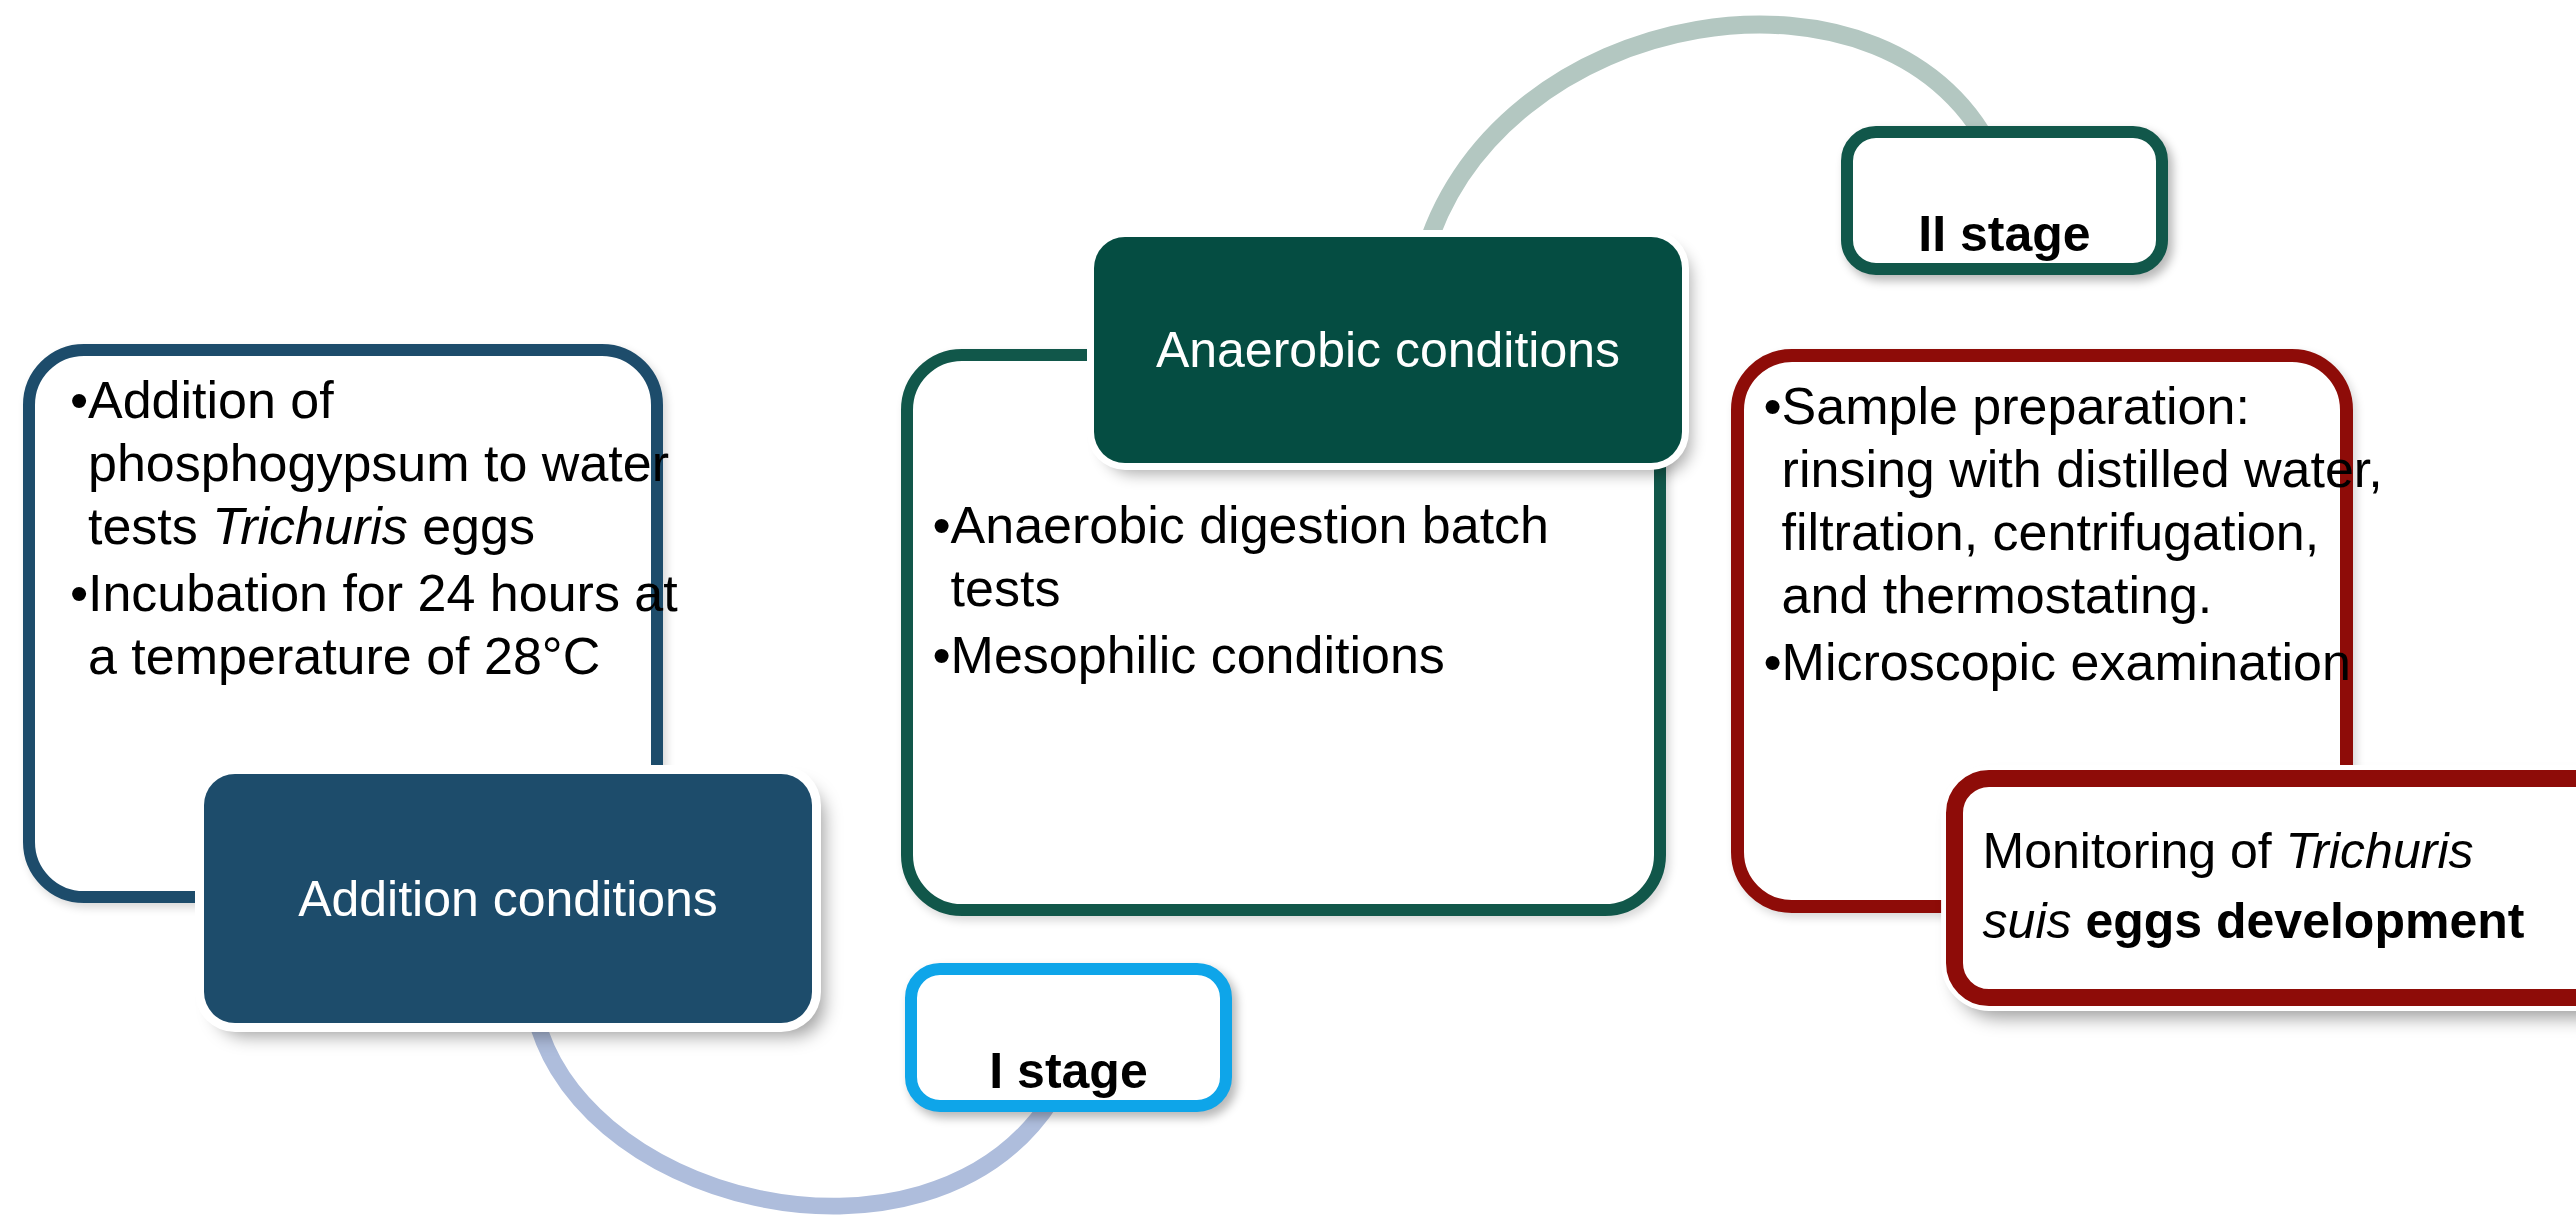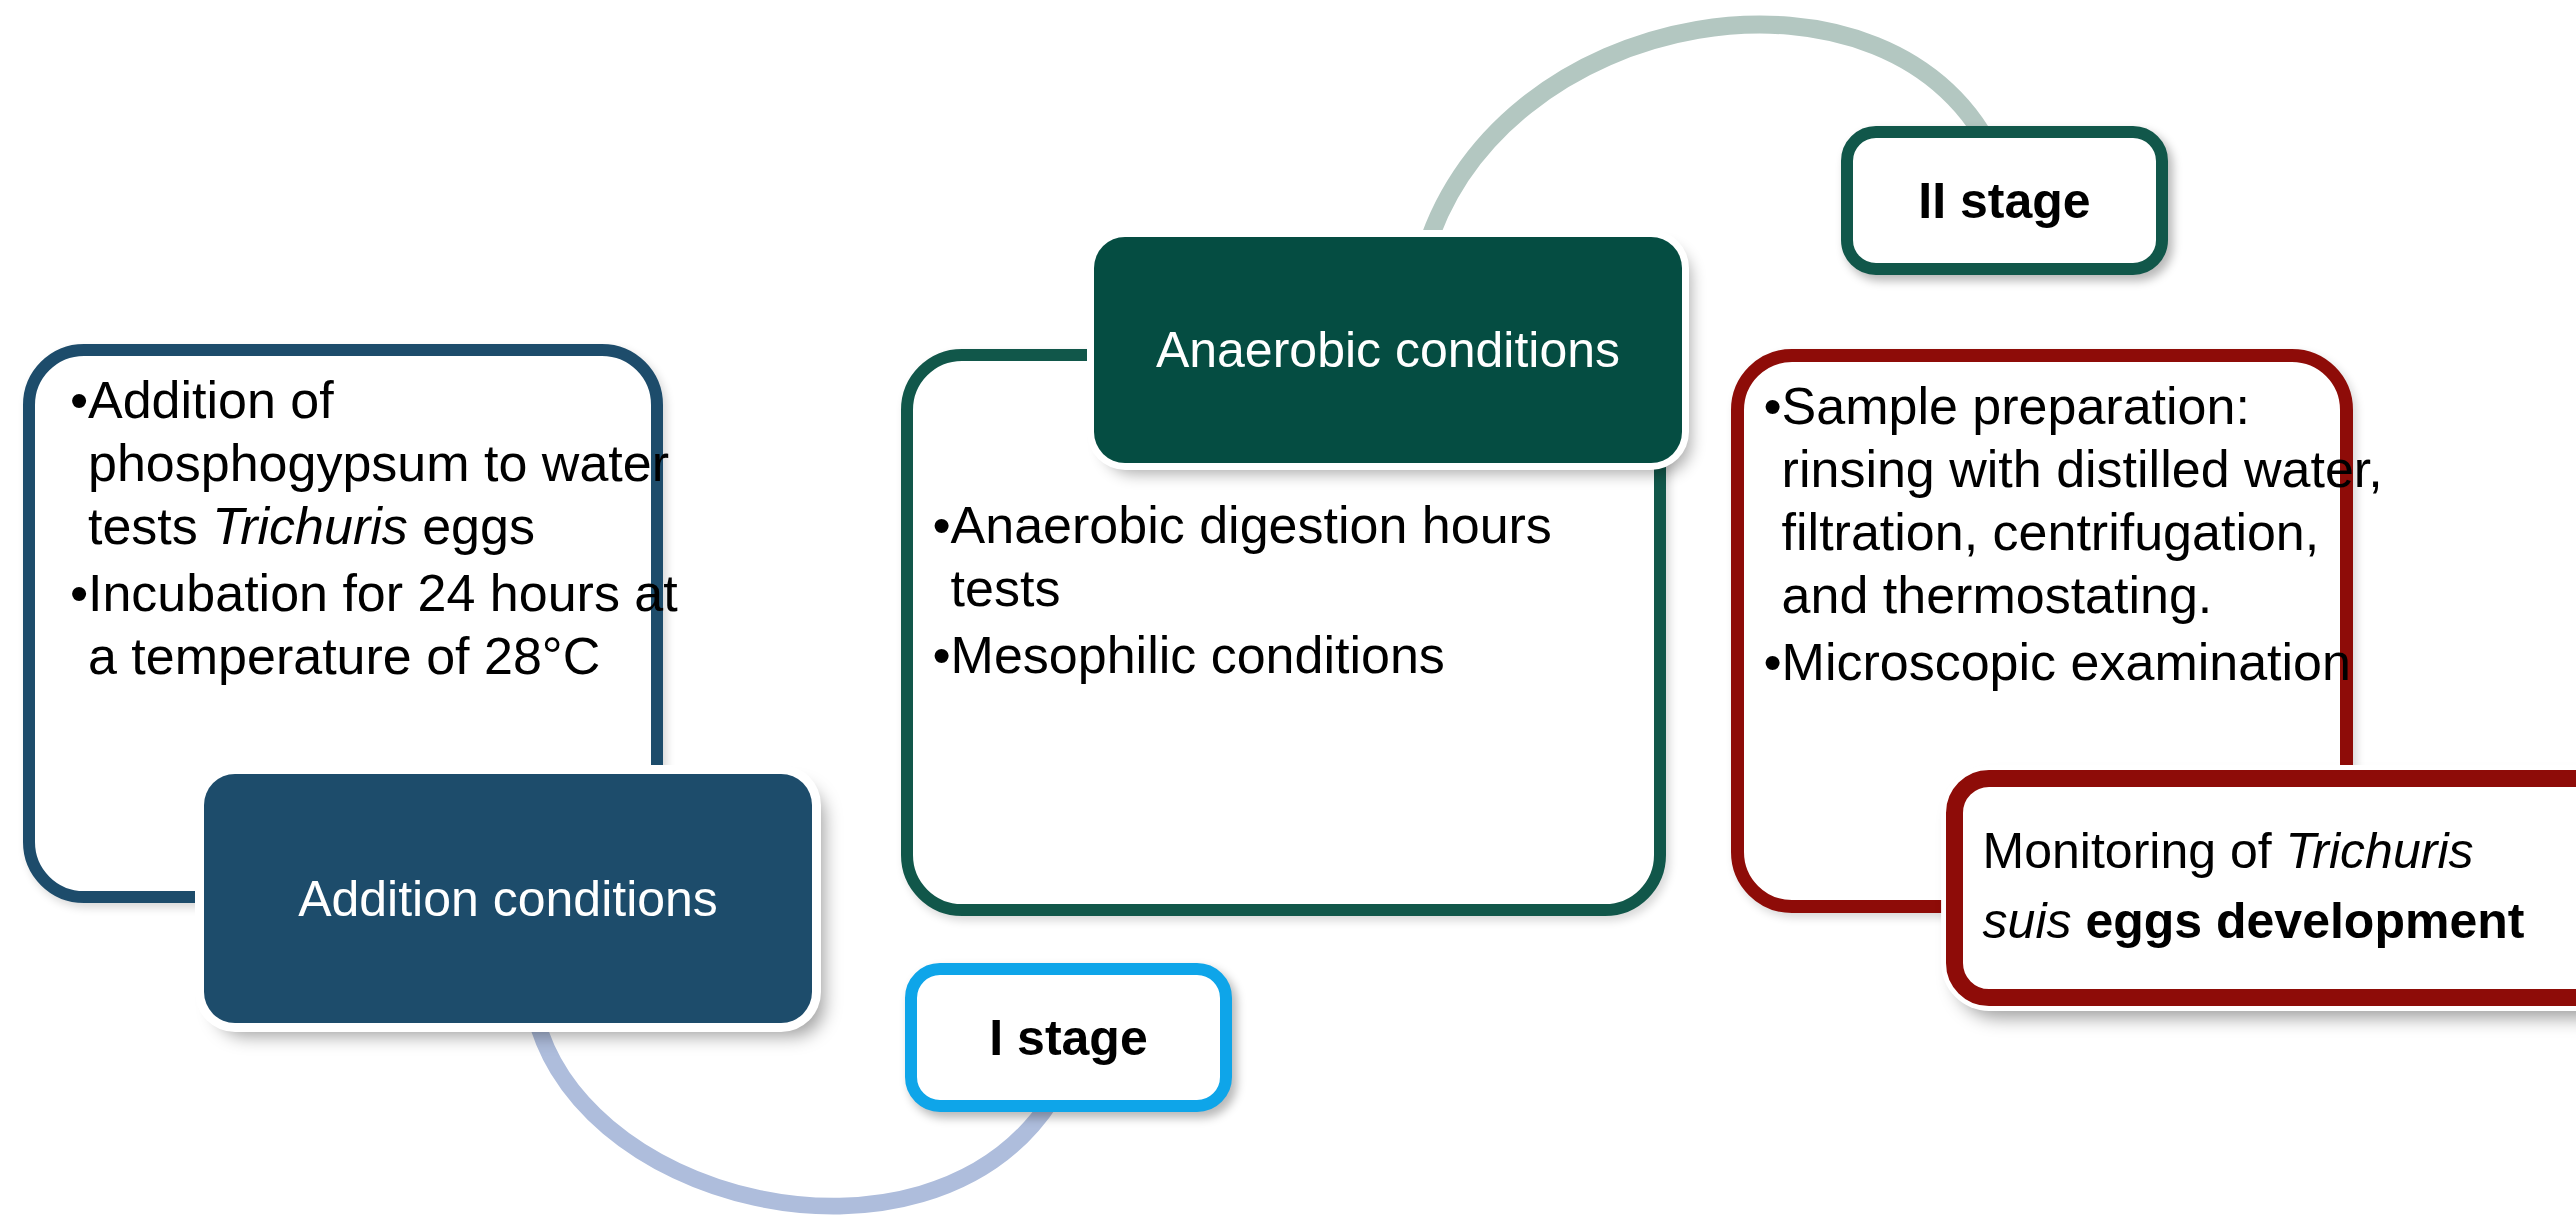--- a/index.html
+++ b/index.html
@@ -41,21 +41,21 @@
     box-shadow:0 0 0 9px #ffffff, 11.2px 12.6px 18px rgba(0,0,0,0.38);
   }
   #anaerobic-header {
     left:1094px; top:237px; width:588px; height:226px; background:#054D42;
     box-shadow:0 0 0 7px #ffffff, 9px 10.5px 15.4px rgba(0,0,0,0.32);
   }
 
   
   .stage {
     position:absolute; z-index:2; background:#ffffff; border-radius:35px;
-    box-sizing:border-box; display:flex; align-items:center; justify-content:center;
+    box-sizing:border-box; display:flex; align-items:flex-end; justify-content:center;
     font-size:50px; font-weight:bold; color:#000;
     box-shadow:4.2px 5.6px 9.8px rgba(0,0,0,0.28);
   }
   #stage1-badge { left:905px; top:963px; width:327px; height:149px; border:12px solid #0ea5e9; }
   #stage2-badge { left:1841px; top:126px;  width:327px; height:149px; border:12px solid #11574A; }
 
   
   #monitoring-box {
     position:absolute; z-index:2; left:1946px; top:770px; width:701px; height:236px;
     background:#ffffff; border:17px solid #8E0C08; border-radius:43px;
@@ -91,21 +91,21 @@
   <div id="aerobic-header" class="hdr">
     <span>Addition conditions</span>
   </div>
   <div id="stage1-badge" class="stage">
     <span>I stage</span>
   </div>
 
   <div id="middle-panel" class="panel">
     <ul id="middle-list" class="bullets">
         <li>
-          <div class="bl"><span class="bu">•</span><span>Anaerobic digestion hours</span></div>
+          <div class="bl"><span class="bu">•</span><span>Anaerobic digestion batch</span></div>
           <div class="bl cont"><span>tests</span></div>
         </li>
         <li>
           <div class="bl"><span class="bu">•</span><span>Mesophilic conditions</span></div>
         </li>
       </ul>
   </div>
   <div id="anaerobic-header" class="hdr">
     <span>Anaerobic conditions</span>
   </div>

